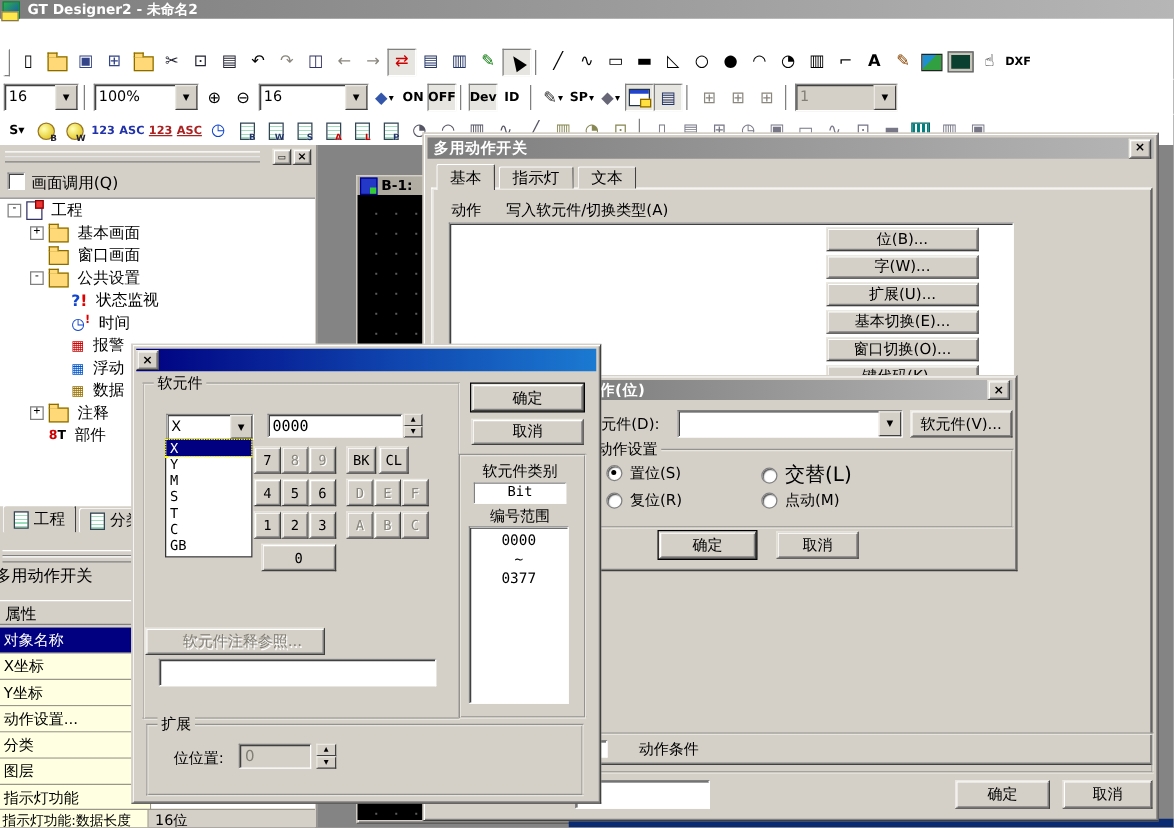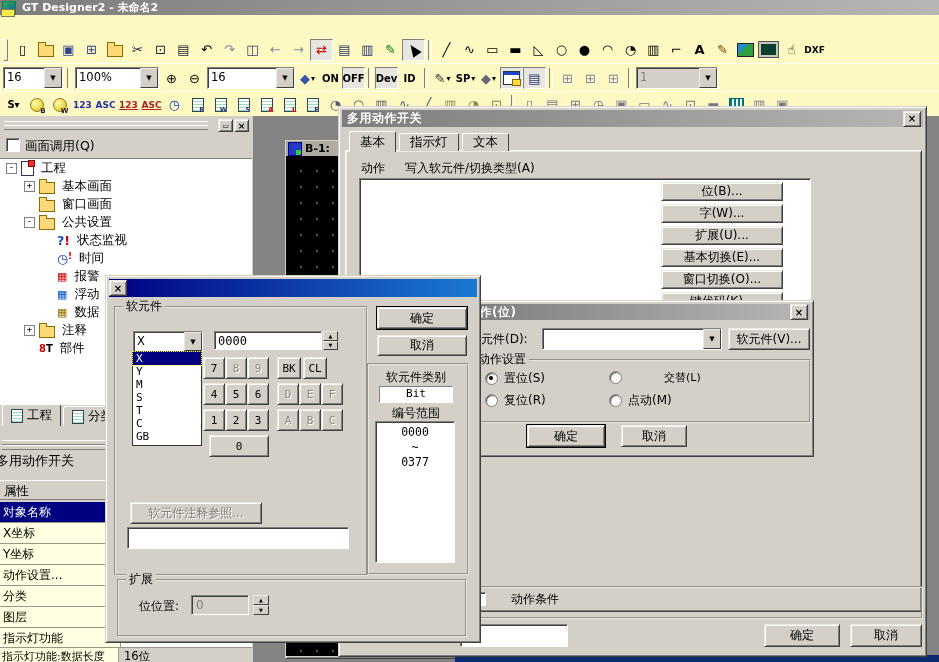--- a/index.html
+++ b/index.html
@@ -1,16 +1,16 @@
 <!DOCTYPE html>
 <html><head>
 <meta charset="utf-8">
 <style>
   html,body{margin:0;padding:0;background:#555;}
-  #app{position:relative;width:939px;height:662px;background:#fef9c3;overflow:hidden;
+  #app{position:relative;width:939px;height:662px;background:#ffffff;overflow:hidden;
        font-family:"DejaVu Sans",sans-serif;font-size:12px;color:#000;cursor:default;}
   .abs{position:absolute;}
   
   .out{border:1px solid;border-color:#ece9e2 #404040 #404040 #ece9e2;box-shadow:inset 1px 1px 0 #fff,inset -1px -1px 0 #808080;background:#d4d0c8;}
   .in{border:1px solid;border-color:#808080 #fff #fff #808080;box-shadow:inset 1px 1px 0 #404040;background:#fff;}
   .win{background:#d4d0c8;border:1px solid;border-color:#d4d0c8 #404040 #404040 #d4d0c8;box-shadow:inset 1px 1px 0 #fff,inset -1px -1px 0 #808080;}
   .groove{border:2px groove #e8e5de;}
   .btn95{display:flex;align-items:center;justify-content:center;font-size:12px;background:#d4d0c8;
          border:1px solid;border-color:#ece9e2 #404040 #404040 #ece9e2;box-shadow:inset 1px 1px 0 #fff,inset -1px -1px 0 #808080;}
   .btn95.def{outline:1px solid #000;}
@@ -603,21 +603,21 @@
         <div class="abs" style="left: 26px; top: 69px; display: flex; align-items: center; gap: 6px;">
           <div class="radio on"></div>
           <div style="font-size: 12px;">置位(S)</div>
         </div>
         <div class="abs" style="left: 26px; top: 91px; display: flex; align-items: center; gap: 6px;">
           <div class="radio"></div>
           <div style="font-size: 12px;">复位(R)</div>
         </div>
         <div class="abs" style="left: 150px; top: 69px; display: flex; align-items: center; gap: 6px;">
           <div class="radio"></div>
-          <div style="font-size: 11px; margin-left: 36px;">交替(L)</div>
+          <div style="font-size: 16px;">交替(L)</div>
         </div>
         <div class="abs" style="left: 150px; top: 91px; display: flex; align-items: center; gap: 6px;">
           <div class="radio"></div>
           <div style="font-size: 12px;">点动(M)</div>
         </div>
       </div>
     <div class="abs btn95 def" style="left:68px;top:124px;width:76px;height:20px;">确定</div>
     <div class="abs btn95" style="left:162px;top:124px;width:64px;height:20px;">取消</div>
   </div>
 
@@ -676,21 +676,21 @@
     <div class="abs groove" style="left:261px;top:87px;width:98px;height:208px;"></div>
     <div class="abs lbl" style="left:261px;top:93px;width:98px;text-align:center;">软元件类别</div>
     <div class="abs" style="left:273px;top:110px;width:72px;height:15px;background:#fff;border:1px solid;border-color:#808080 #fff #fff #808080;text-align:center;font-size:11px;font-family:'DejaVu Sans Mono',monospace;">Bit</div>
     <div class="abs lbl" style="left:261px;top:129px;width:98px;text-align:center;">编号范围</div>
     <div class="abs in" style="left:269px;top:145px;width:80px;height:142px;text-align:center;font-size:11.5px;font-family:'DejaVu Sans Mono',monospace;padding-top:3px;box-sizing:border-box;line-height:15px;">
       <div>0000</div>
       <div>~</div>
       <div>0377</div>
     </div>
 
-    <div class="abs btn95 dis" style="left:24px;top:226px;width:130px;height:20px;">软元件注释参照...</div>
+    <div class="abs btn95 dis" style="left:10px;top:226px;width:130px;height:20px;padding-left:12px;">软元件注释参照...</div>
     <div class="abs in" style="left:21px;top:251px;width:220px;height:20px;"></div>
 
     <div class="abs groove" style="left:11px;top:303px;width:346px;height:54px;"></div>
     <span class="glabel" style="left:20px;top:297px;">扩展</span>
     <span class="abs lbl" style="left:33px;top:322px;">位位置:</span>
     <div class="abs" style="left:85px;top:319px;width:58px;height:20px;background:#d4d0c8;border:1px solid;border-color:#808080 #fff #fff #808080;box-shadow:inset 1px 1px 0 #404040;font-size:12px;color:#827f76;padding:2px 4px;box-sizing:border-box;">0</div>
     <div class="abs spin" style="left:147px;top:319px;width:16px;height:20px;">
       <span class="sb">▲</span>
       <span class="sb">▼</span>
     </div>

